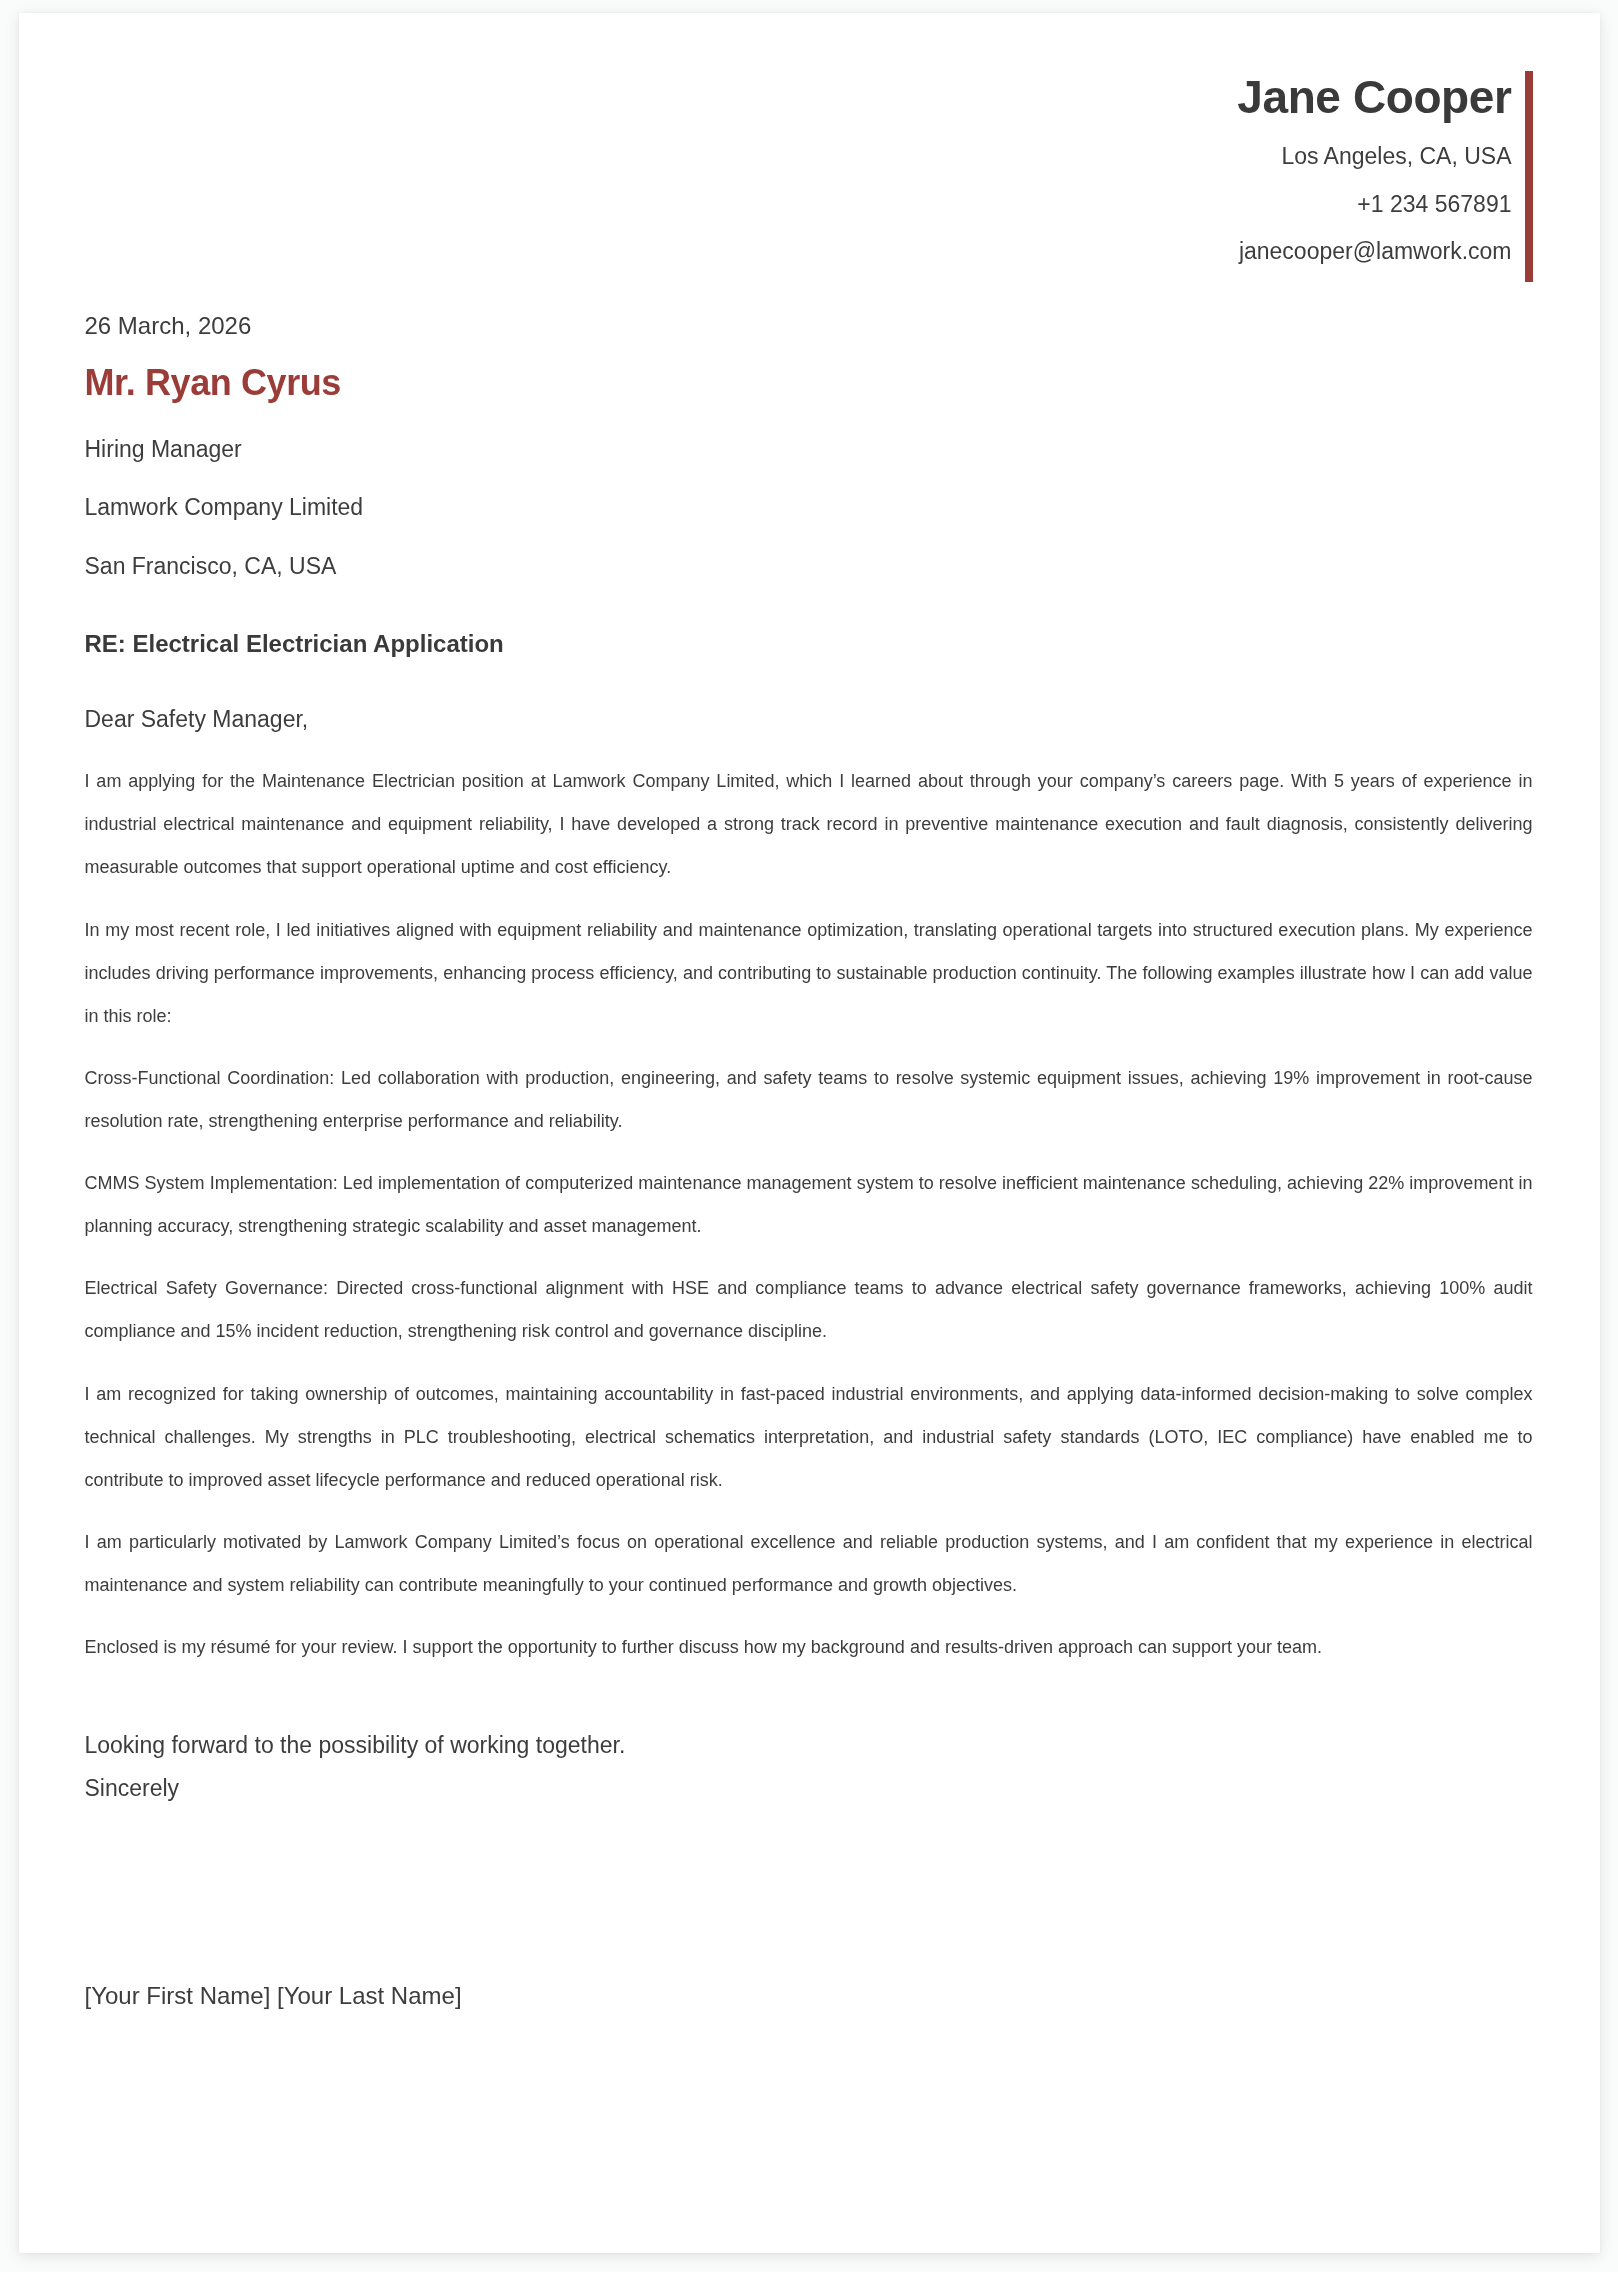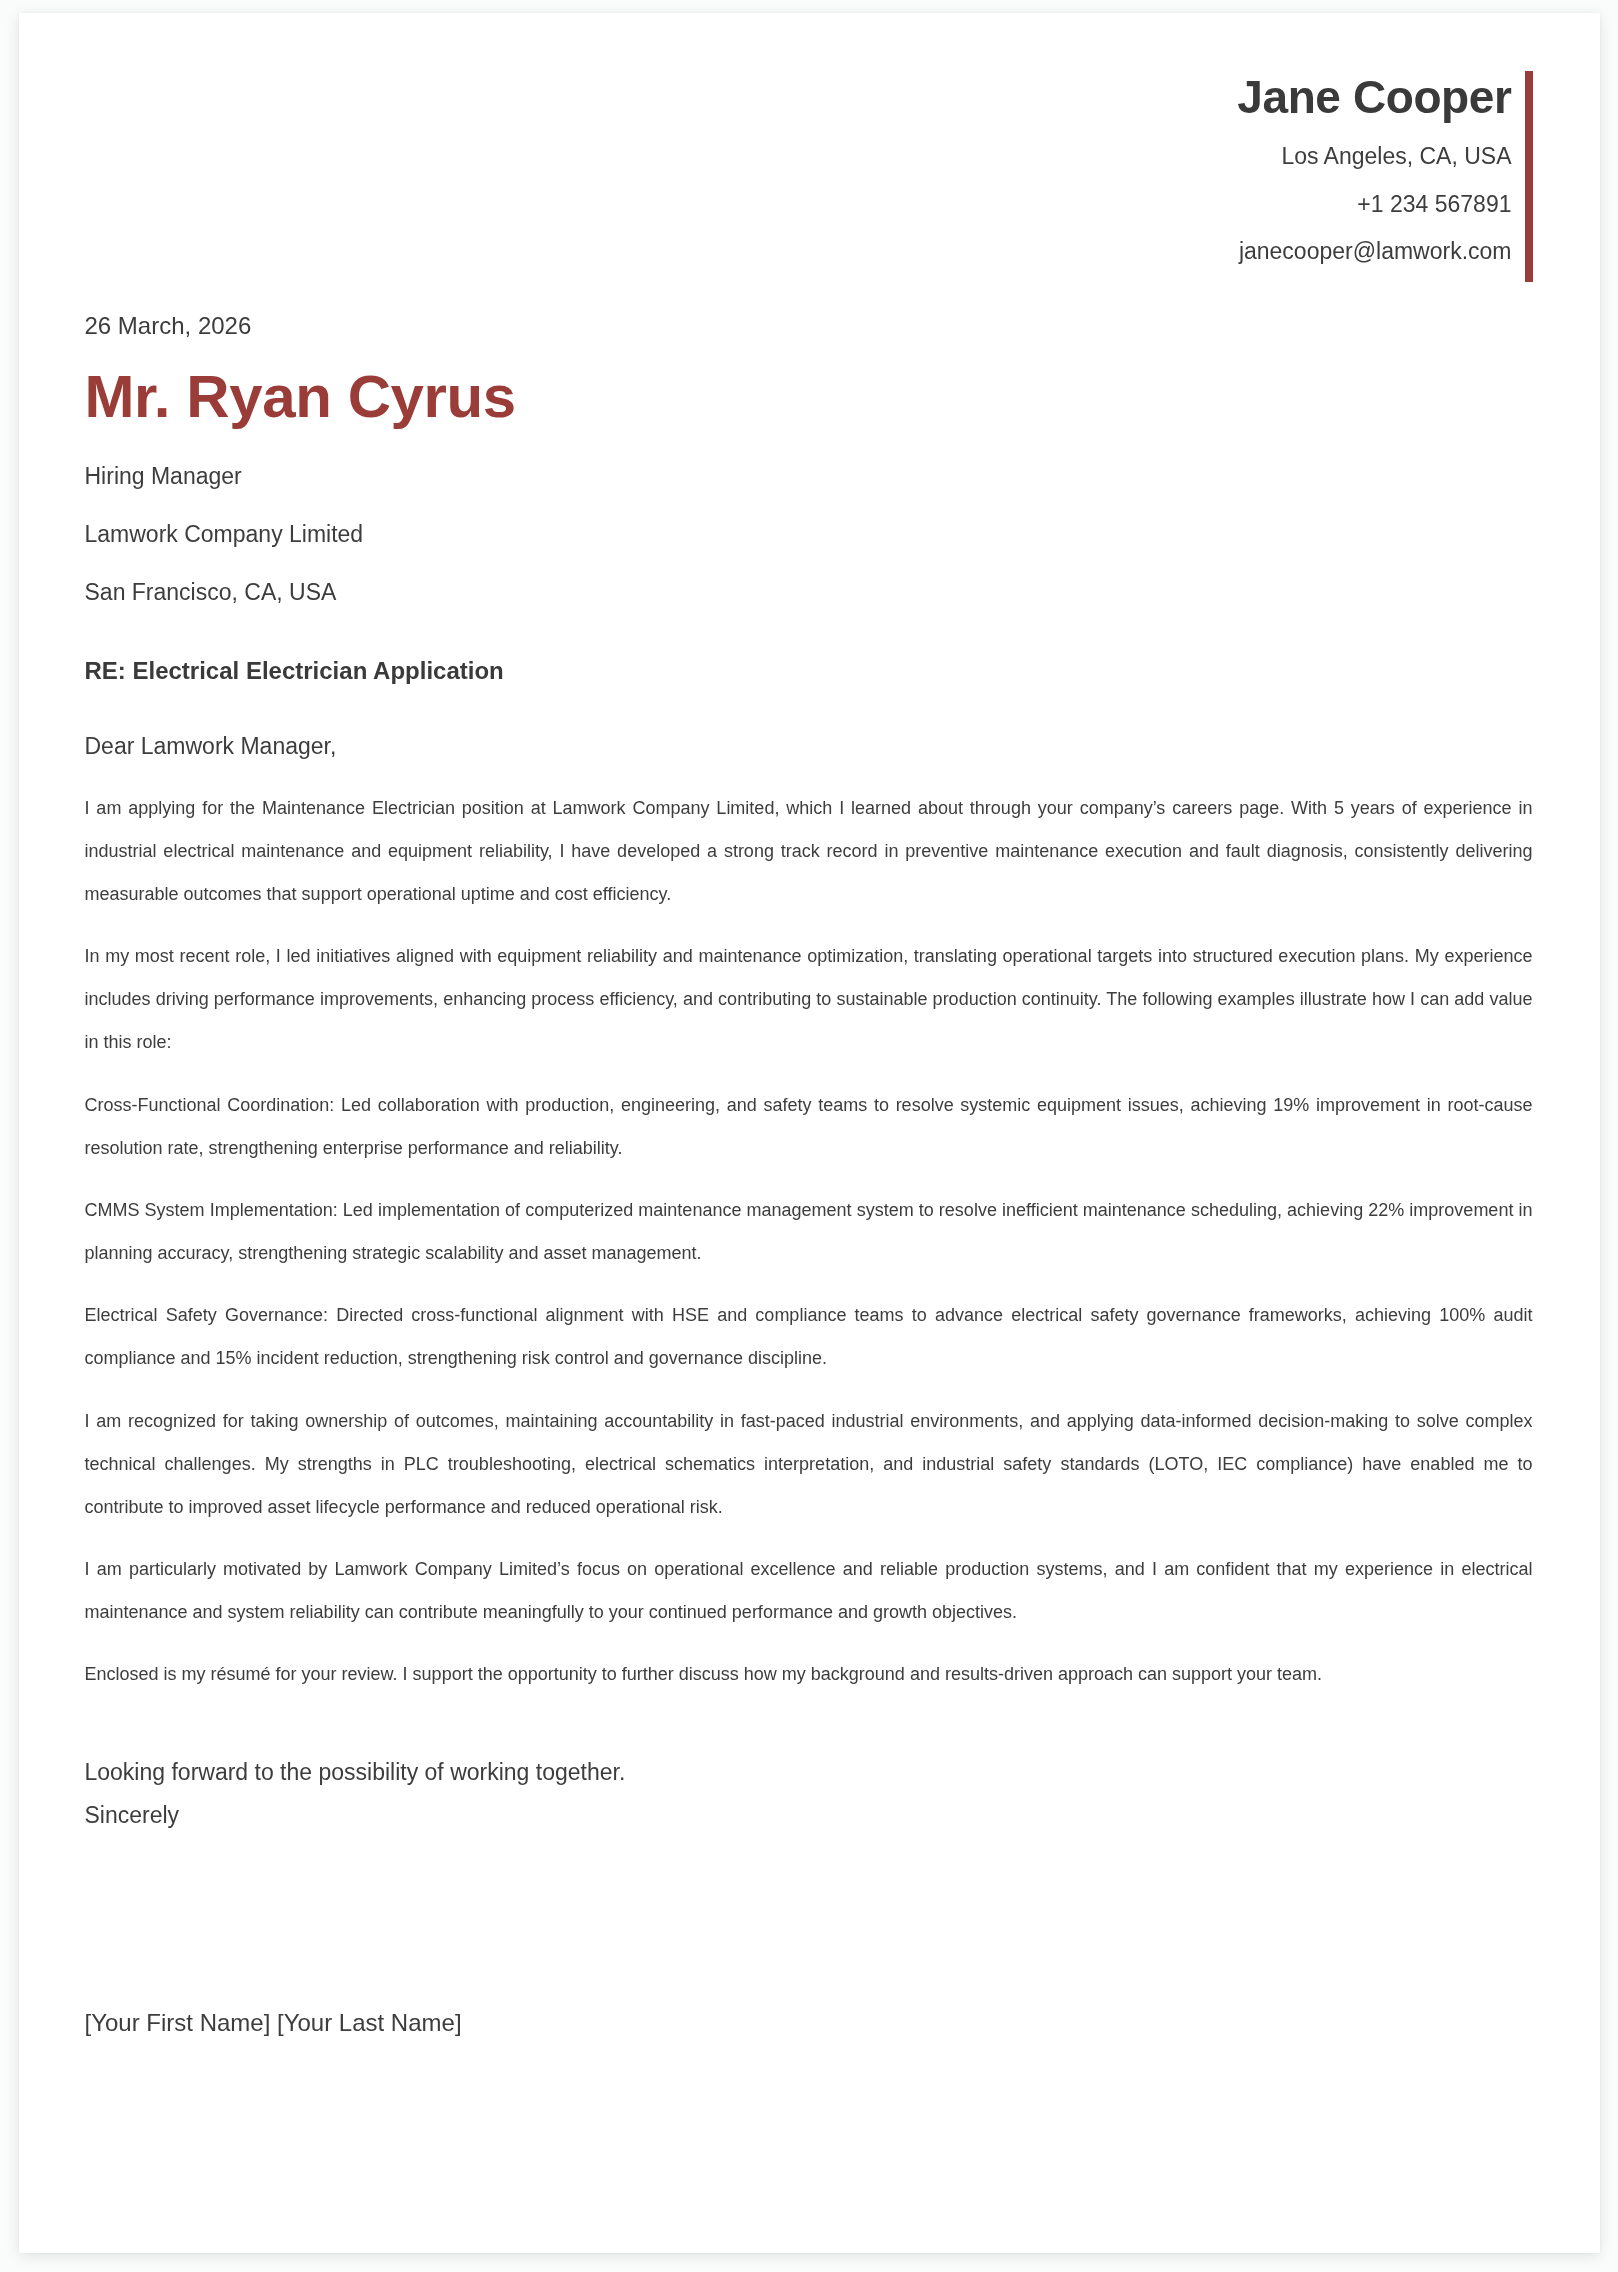--- a/index.html
+++ b/index.html
@@ -45,21 +45,21 @@
     color:var(--ink);
   }
 
   
   .date-line{
     font-size:24px;
     margin-top:30px;
   }
   .recipient-name{
     margin:23px 0 0;
-    font-size:60px;
+    font-size:36px;
     font-weight:700;
     line-height:1.12;
     letter-spacing:-0.4px;
     color:var(--accent);
   }
   .recipient-line{
     font-size:23px;
     line-height:1.15;
     margin-top:32px;
   }
@@ -113,21 +113,21 @@
 
   <div class="date-line">26 March, 2026</div>
 
   <h2 class="recipient-name">Mr. Ryan Cyrus</h2>
   <div class="recipient-line">Hiring Manager</div>
   <div class="recipient-line">Lamwork Company Limited</div>
   <div class="recipient-line">San Francisco, CA, USA</div>
 
   <div class="subject-line">RE: Electrical Electrician Application</div>
 
-  <div class="salutation">Dear Lamwork Manager,</div>
+  <div class="salutation">Dear Safety Manager,</div>
 
   <div class="body-copy">
     <p>I am applying for the Maintenance Electrician position at Lamwork Company Limited, which I learned about through your company’s careers page. With 5 years of experience in industrial electrical maintenance and equipment reliability, I have developed a strong track record in preventive maintenance execution and fault diagnosis, consistently delivering measurable outcomes that support operational uptime and cost efficiency.</p>
     <p>In my most recent role, I led initiatives aligned with equipment reliability and maintenance optimization, translating operational targets into structured execution plans. My experience includes driving performance improvements, enhancing process efficiency, and contributing to sustainable production continuity. The following examples illustrate how I can add value in this role:</p>
     <p>Cross-Functional Coordination: Led collaboration with production, engineering, and safety teams to resolve systemic equipment issues, achieving 19% improvement in root-cause resolution rate, strengthening enterprise performance and reliability.</p>
     <p>CMMS System Implementation: Led implementation of computerized maintenance management system to resolve inefficient maintenance scheduling, achieving 22% improvement in planning accuracy, strengthening strategic scalability and asset management.</p>
     <p>Electrical Safety Governance: Directed cross-functional alignment with HSE and compliance teams to advance electrical safety governance frameworks, achieving 100% audit compliance and 15% incident reduction, strengthening risk control and governance discipline.</p>
     <p>I am recognized for taking ownership of outcomes, maintaining accountability in fast-paced industrial environments, and applying data-informed decision-making to solve complex technical challenges. My strengths in PLC troubleshooting, electrical schematics interpretation, and industrial safety standards (LOTO, IEC compliance) have enabled me to contribute to improved asset lifecycle performance and reduced operational risk.</p>
     <p>I am particularly motivated by Lamwork Company Limited’s focus on operational excellence and reliable production systems, and I am confident that my experience in electrical maintenance and system reliability can contribute meaningfully to your continued performance and growth objectives.</p>
     <p>Enclosed is my résumé for your review. I support the opportunity to further discuss how my background and results-driven approach can support your team.</p>

